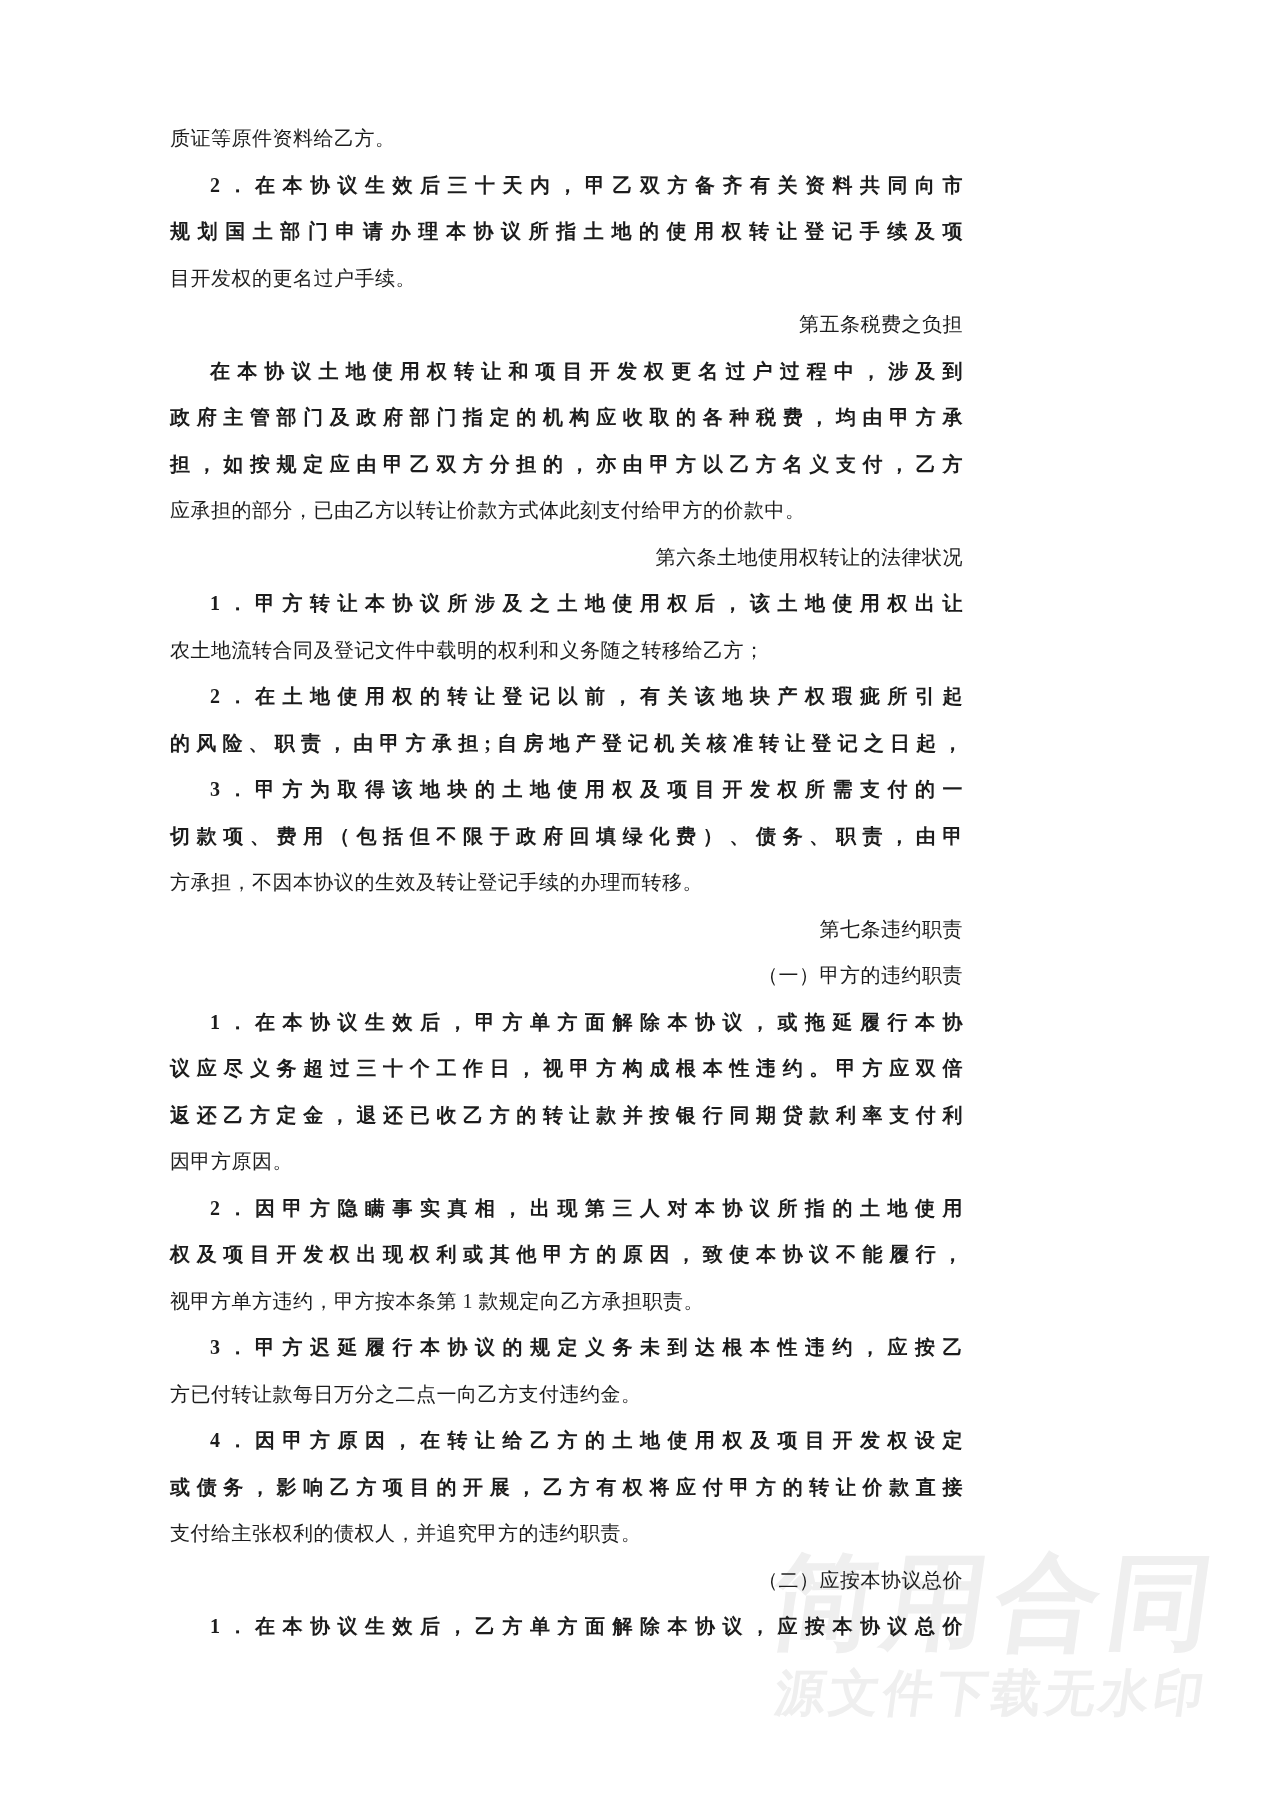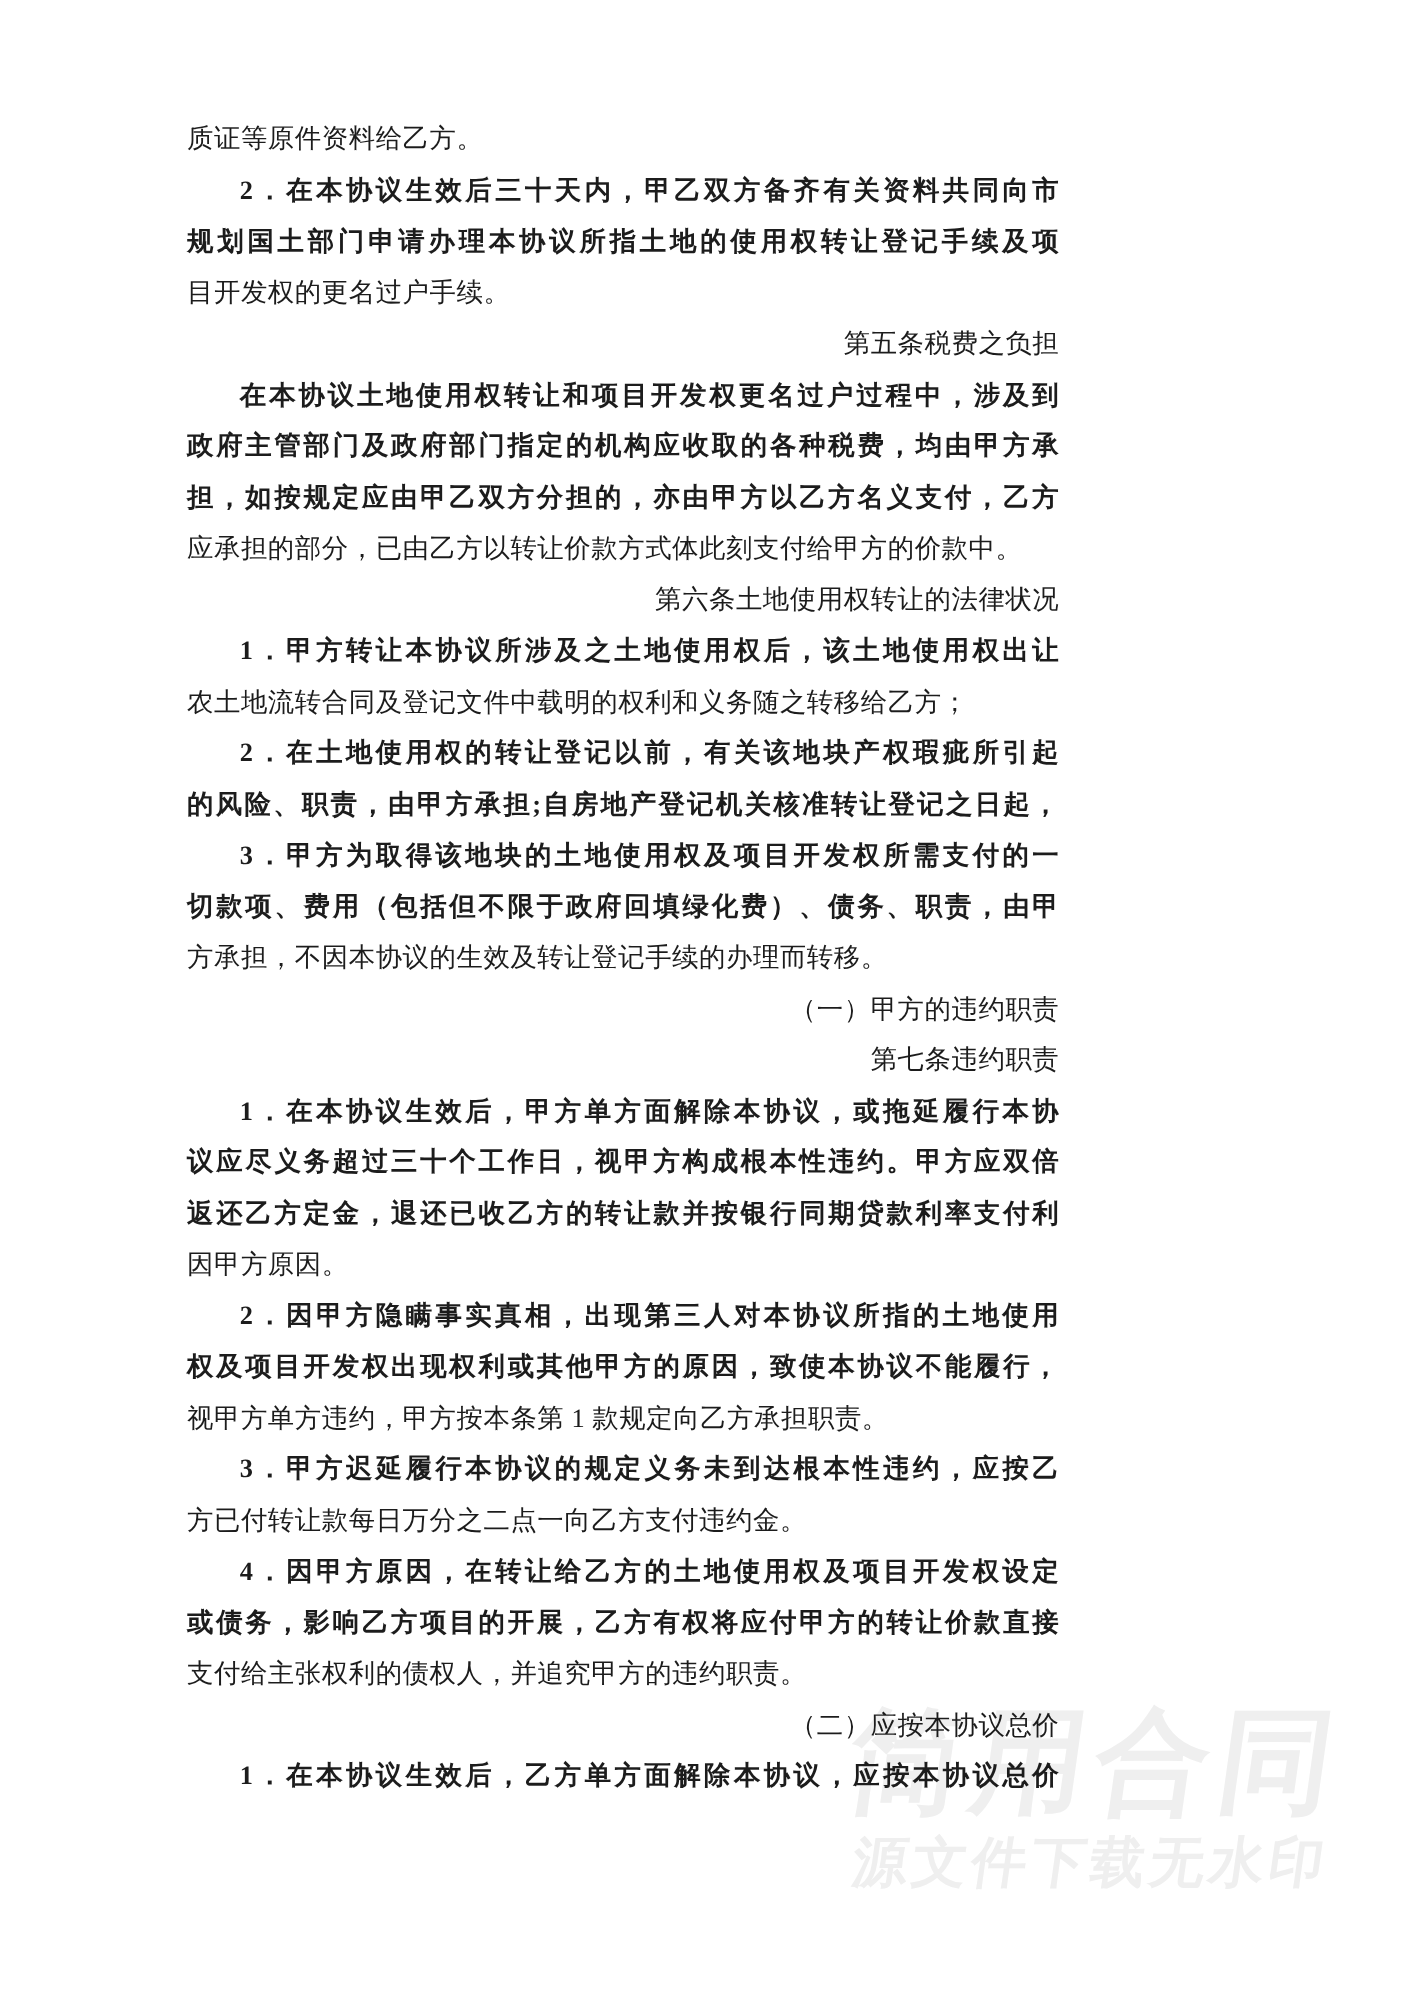--- a/index.html
+++ b/index.html
@@ -12,25 +12,25 @@
     width: 1280px;
     height: 1810px;
     background: #ffffff;
     overflow: hidden;
     font-family: "Liberation Serif", "DejaVu Serif", serif;
   }
   
   .doc {
     position: absolute;
     left: 170px;
-    top: 104px;
+    top: 115px;
     width: 793px;
     z-index: 1;
     color: #1c1c1c;
-    font-size: 24px;
+    font-size: 20px;
     letter-spacing: 0.5px;
   }
   .line {
     height: 46.5px;
     line-height: 46.5px;
     white-space: nowrap;
     text-align: left;
   }
   .line.just {
     white-space: normal;
@@ -89,22 +89,22 @@
       <div class="line just">担，如按规定应由甲乙双方分担的，亦由甲方以乙方名义支付，乙方</div>
       <div class="line">应承担的部分，已由乙方以转让价款方式体此刻支付给甲方的价款中。</div>
       <div class="line indent">第六条土地使用权转让的法律状况</div>
       <div class="line just indent">1．甲方转让本协议所涉及之土地使用权后，该土地使用权出让</div>
       <div class="line">农土地流转合同及登记文件中载明的权利和义务随之转移给乙方；</div>
       <div class="line just indent">2．在土地使用权的转让登记以前，有关该地块产权瑕疵所引起</div>
       <div class="line just">的风险、职责，由甲方承担;自房地产登记机关核准转让登记之日起，</div>
       <div class="line just indent">3．甲方为取得该地块的土地使用权及项目开发权所需支付的一</div>
       <div class="line just">切款项、费用（包括但不限于政府回填绿化费）、债务、职责，由甲</div>
       <div class="line">方承担，不因本协议的生效及转让登记手续的办理而转移。</div>
+      <div class="line indent">第七条违约职责</div>
       <div class="line indent">（一）甲方的违约职责</div>
-      <div class="line indent">第七条违约职责</div>
       <div class="line just indent">1．在本协议生效后，甲方单方面解除本协议，或拖延履行本协</div>
       <div class="line just">议应尽义务超过三十个工作日，视甲方构成根本性违约。甲方应双倍</div>
       <div class="line just">返还乙方定金，退还已收乙方的转让款并按银行同期贷款利率支付利</div>
       <div class="line">因甲方原因。</div>
       <div class="line just indent">2．因甲方隐瞒事实真相，出现第三人对本协议所指的土地使用</div>
       <div class="line just">权及项目开发权出现权利或其他甲方的原因，致使本协议不能履行，</div>
       <div class="line">视甲方单方违约，甲方按本条第 1 款规定向乙方承担职责。</div>
       <div class="line just indent">3．甲方迟延履行本协议的规定义务未到达根本性违约，应按乙</div>
       <div class="line">方已付转让款每日万分之二点一向乙方支付违约金。</div>
       <div class="line just indent">4．因甲方原因，在转让给乙方的土地使用权及项目开发权设定</div>

